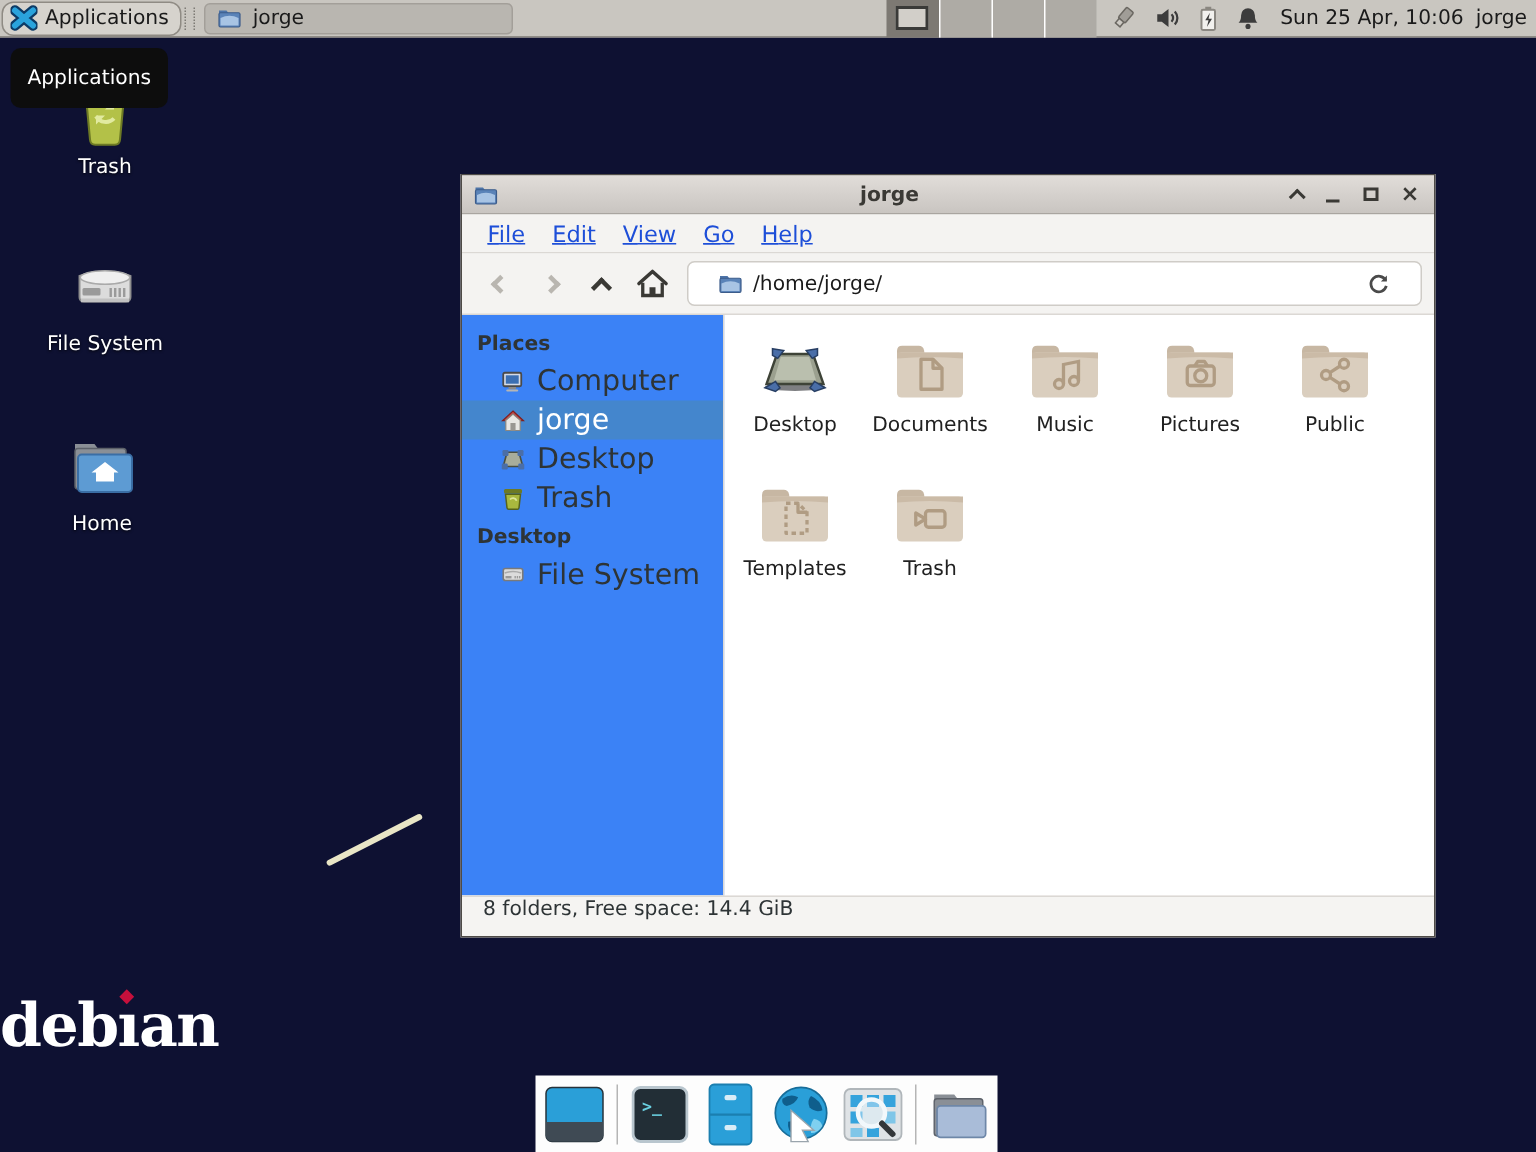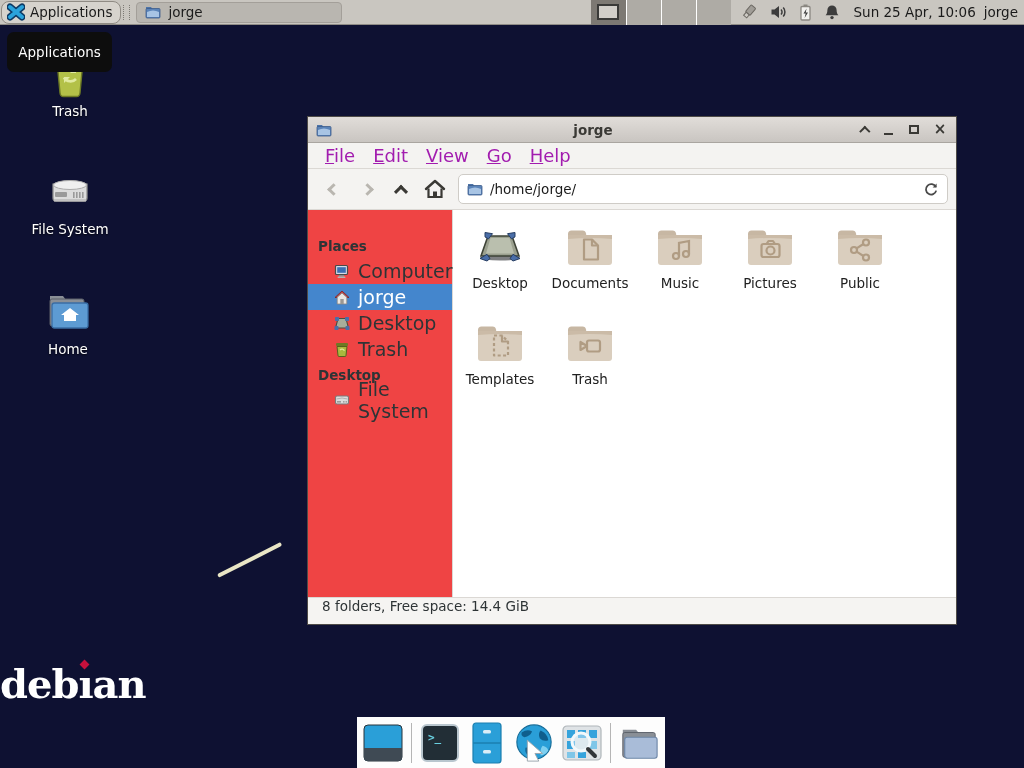--- a/index.html
+++ b/index.html
@@ -49,34 +49,34 @@
   #win-controls{display:flex;align-items:center;gap:10px;}
   .wc{width:16px;height:16px;display:flex;align-items:center;justify-content:center;color:#3a3935;}
   .chev-up{width:8px;height:8px;border-top:2px solid #3a3935;border-right:2px solid #3a3935;
     transform:rotate(-45deg) translate(1px,3px);}
   .min-bar{width:9px;height:2px;background:#3a3935;margin-top:8px;}
   .max-box{width:10px;height:9px;border:2px solid #3a3935;}
   .close-x{font-size:15px;font-weight:bold;line-height:1;}
 
   #menubar{height:26px;background:#f4f3f1;border-bottom:1px solid #dbd8d4;display:flex;
     align-items:center;padding-left:8px;flex:0 0 auto;}
-  .menu-item{padding:0 9px;font-size:18px;color:#a21caf;}
+  .menu-item{padding:0 9px;font-size:15px;color:#1d4ed8;text-decoration:underline;}
 
   #toolbar{height:41px;background:#f4f3f1;border-bottom:1px solid #dbd8d4;display:flex;
     align-items:center;padding:0 8px;flex:0 0 auto;}
   .nav-btn{width:34px;height:30px;display:flex;align-items:center;justify-content:center;}
   .chl{width:9px;height:9px;border-left:3px solid #b9b6b0;border-bottom:3px solid #b9b6b0;transform:rotate(45deg);}
   .chr{width:9px;height:9px;border-right:3px solid #b9b6b0;border-bottom:3px solid #b9b6b0;transform:rotate(-45deg);}
   .chu{width:10px;height:10px;border-left:3px solid #3a3935;border-top:3px solid #3a3935;transform:rotate(45deg) translate(2px,2px);}
   #pathbar{flex:1;height:30px;margin-left:6px;background:#fff;border:1px solid #cfccc7;
-    border-radius:5px;display:flex;align-items:center;padding:0 8px;gap:7px;}
+    border-radius:5px;display:flex;align-items:center;padding:0 20px;gap:7px;}
   #path-text{flex:1;font-size:13.5px;color:#1a1a1a;}
 
   #content{flex:1;display:flex;min-height:0;}
-  #sidebar{width:145px;border-right:1px solid #dbd8d4;background:#ef4444;padding-top:23px;flex:0 0 auto;}
+  #sidebar{width:175px;border-right:1px solid #dbd8d4;background:#3b82f6;padding-top:6px;flex:0 0 auto;}
   .side-header{font-weight:bold;font-size:13.5px;color:#2e3436;padding:5px 10px 4px 10px;}
   .side-row{height:26px;display:flex;align-items:center;gap:8px;padding-left:26px;
     font-size:19px;color:#2e3436;}
   .side-row.selected{background:#4486cd;color:#fff;}
   .side-row svg{flex:0 0 auto;}
 
   #files{flex:1;background:#fff;padding:13px 0 0 2px;display:flex;flex-wrap:wrap;
     align-content:flex-start;}
   .file-cell{width:90px;height:96px;text-align:center;}
   .file-cell svg{display:block;margin:0 auto;}

